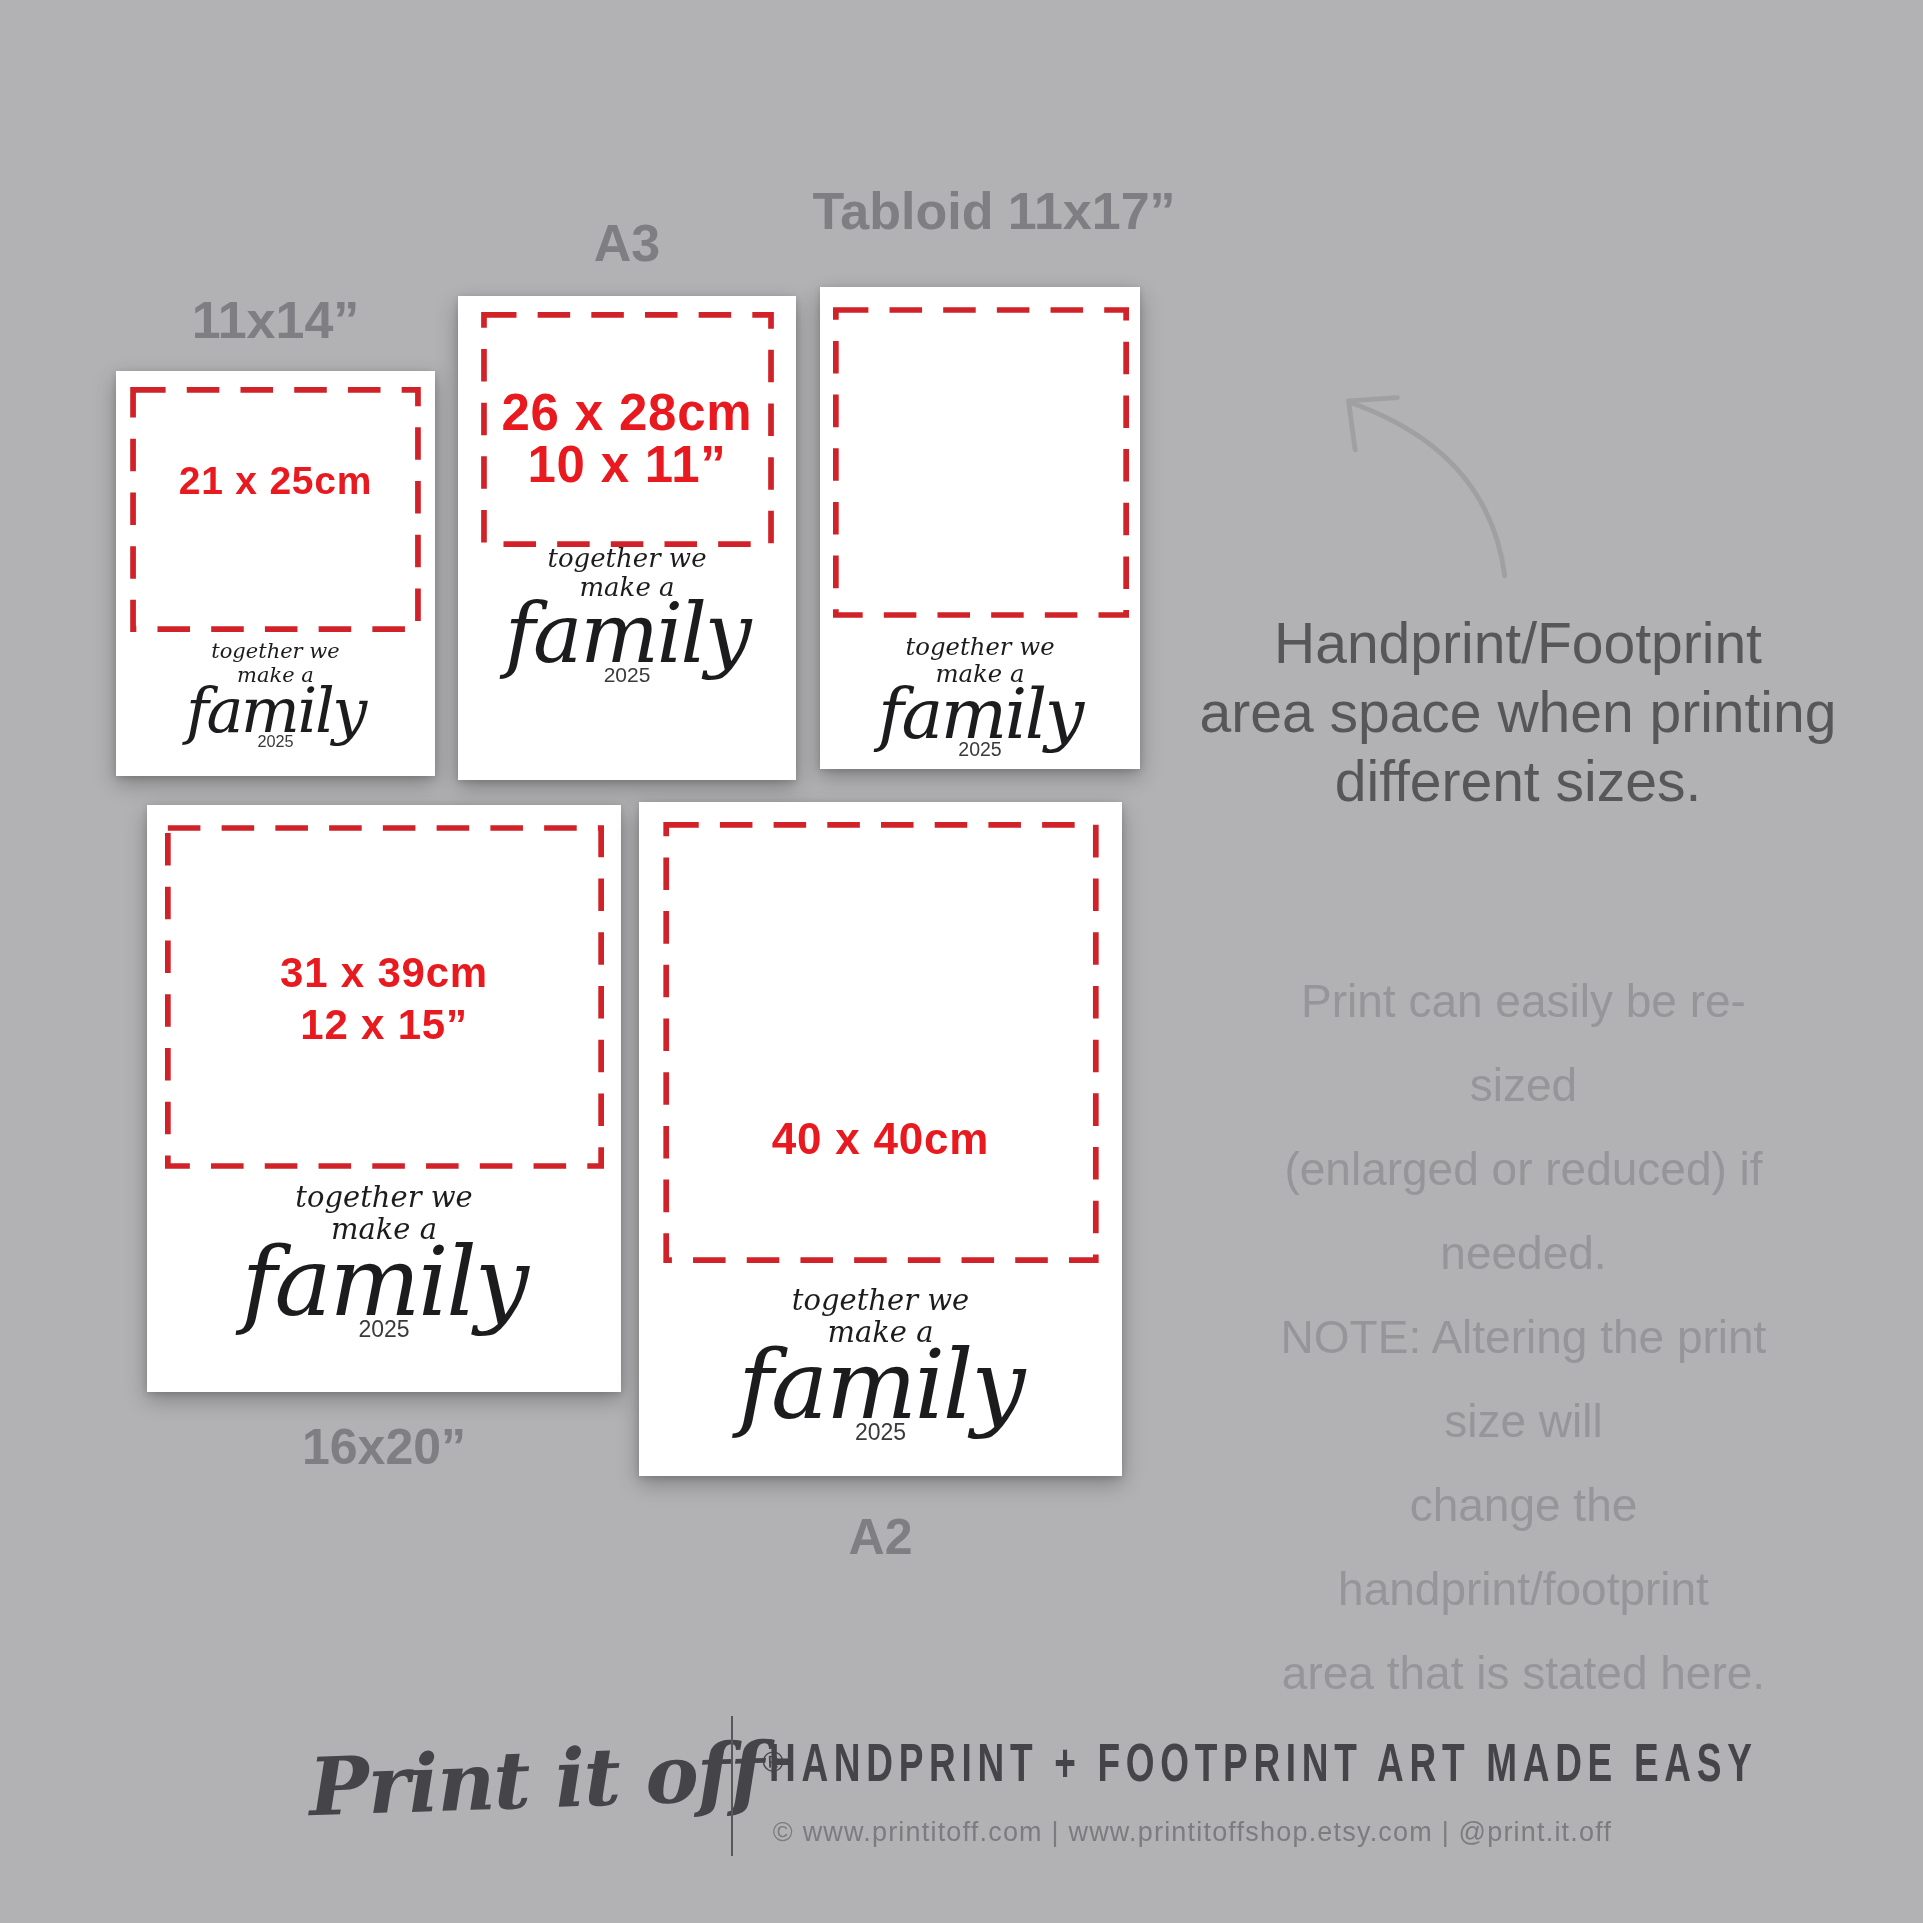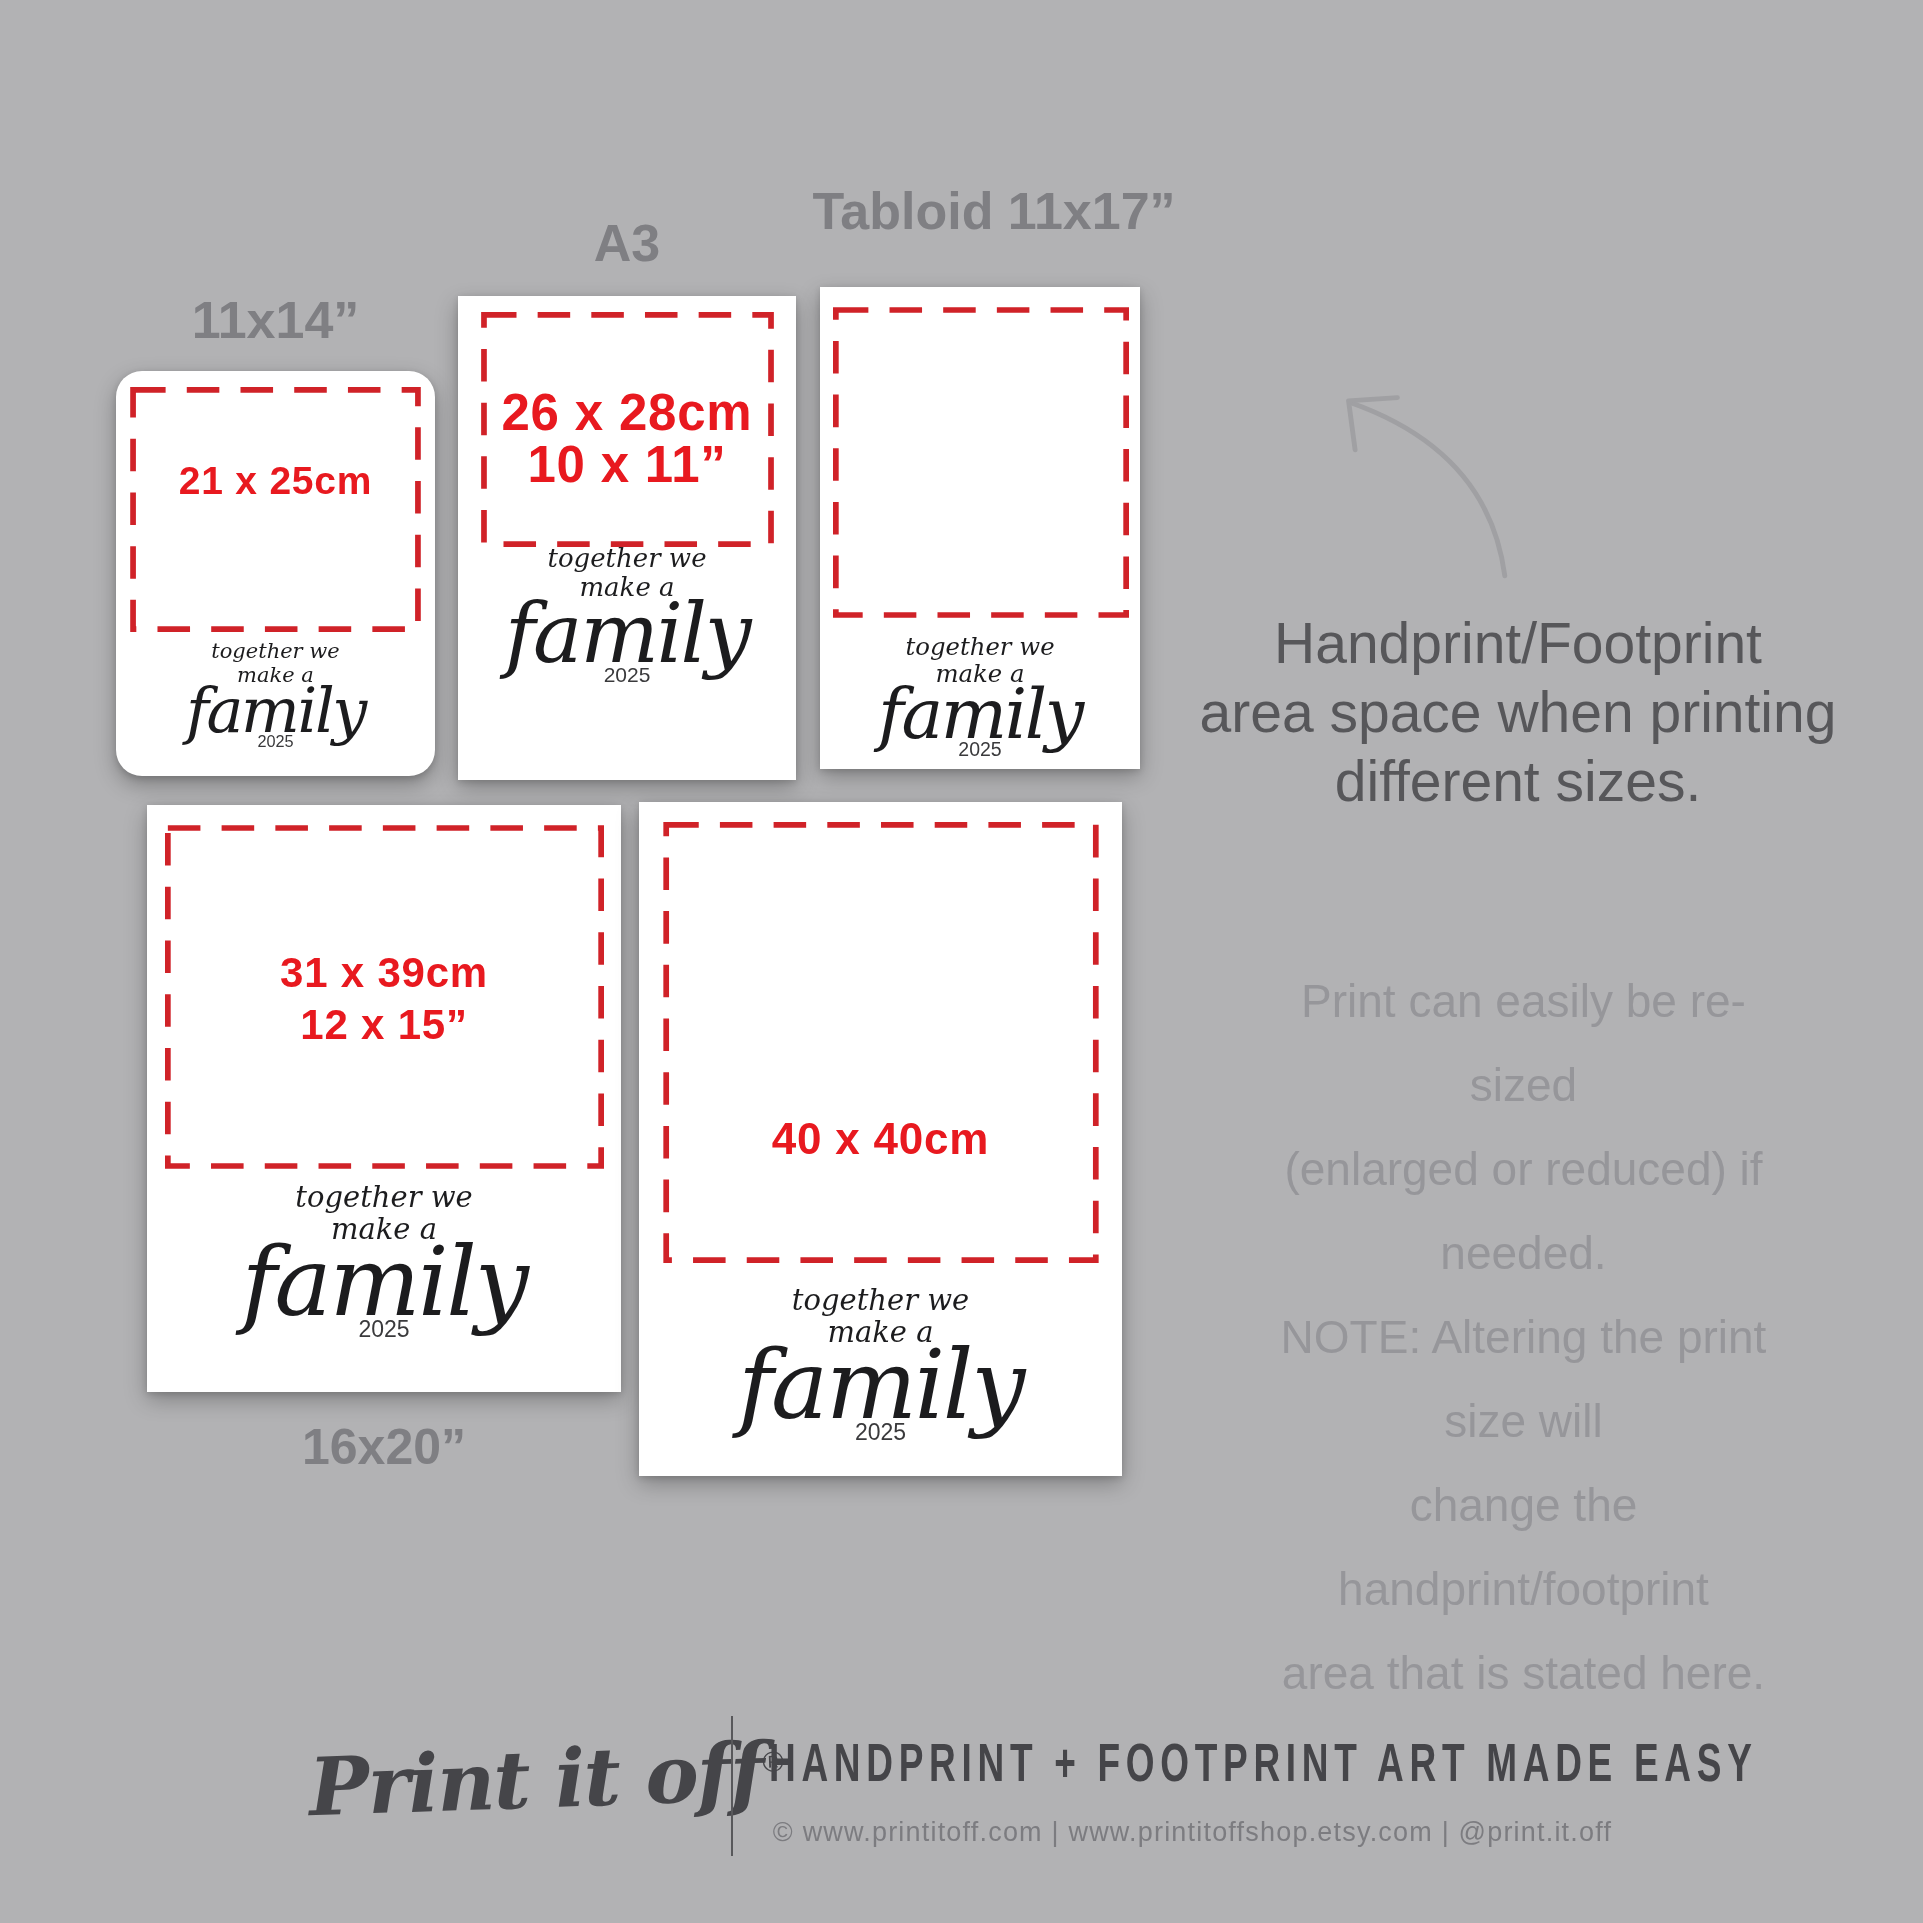--- a/index.html
+++ b/index.html
@@ -6,21 +6,21 @@
   .stage{
     position:relative;width:1923px;height:1923px;overflow:hidden;
     background:var(--background,#b2b2b4);
     font-family:"Liberation Sans",sans-serif;
   }
   
   .card{
     position:absolute;background:var(--card,#ffffff);
     box-shadow:0 8.1px 21px rgba(0,0,0,.28),0 2.4px 6.5px rgba(0,0,0,.14);
   }
-  .c1{left:116px;top:371px;width:319px;height:405px;border-radius:26px;}
+  .c1{left:116px;top:371px;width:319px;height:405px;}
   .c2{left:458px;top:296px;width:338px;height:484px;}
   .c3{left:820px;top:287px;width:320px;height:482px;}
   .c4{left:147px;top:805px;width:474px;height:587px;}
   .c5{left:639px;top:802px;width:483px;height:674px;}
   .dash{position:absolute;}
   .dash rect{fill:none;stroke:var(--dash-red,#d02228);stroke-width:7;stroke-dasharray:40 26;}
   .c1 .dash{left:14px;top:15.5px;}
   .c2 .dash{left:23px;top:16.3px;}
   .c3 .dash{left:13px;top:19.5px;}
   .c4 .dash{left:18px;top:20.4px;}
@@ -92,20 +92,21 @@
 </style>
 </head>
 <body>
 
 <div class="stage">
 
   <div class="sizelabel l1">11x14”</div>
   <div class="sizelabel l2">A3</div>
   <div class="sizelabel l3">Tabloid 11x17”</div>
   <div class="sizelabel l4">16x20”</div>
+  <div class="sizelabel l5">A2</div>
 
   <div class="card c1">
     <svg class="dash" width="291" height="245" viewBox="0 0 357 301">
         <rect x="3.5" y="3.5" width="350" height="294"></rect>
       </svg>
     <div class="dims">
       <div>21 x 25cm</div>
     </div>
     <div class="art">
       <div class="s1">together we</div>

